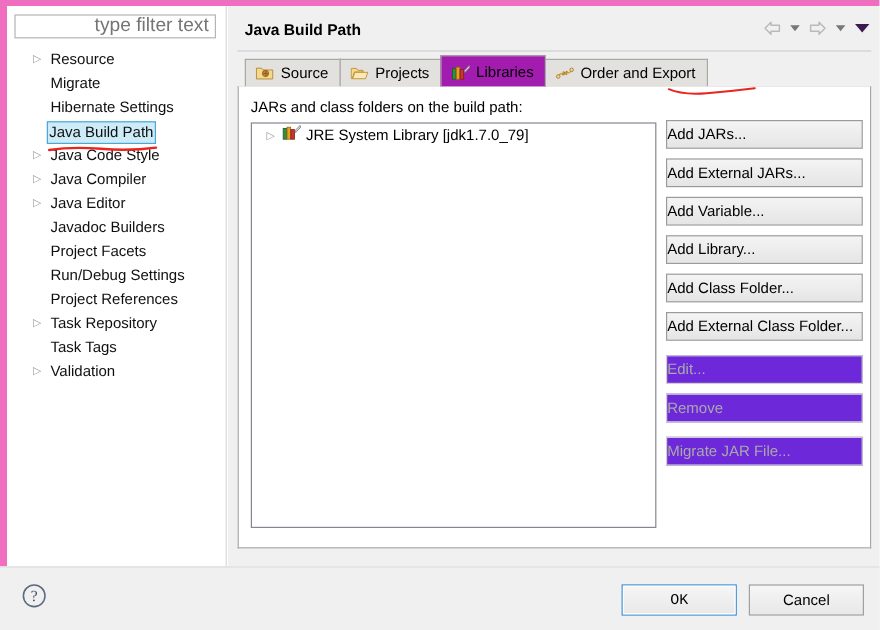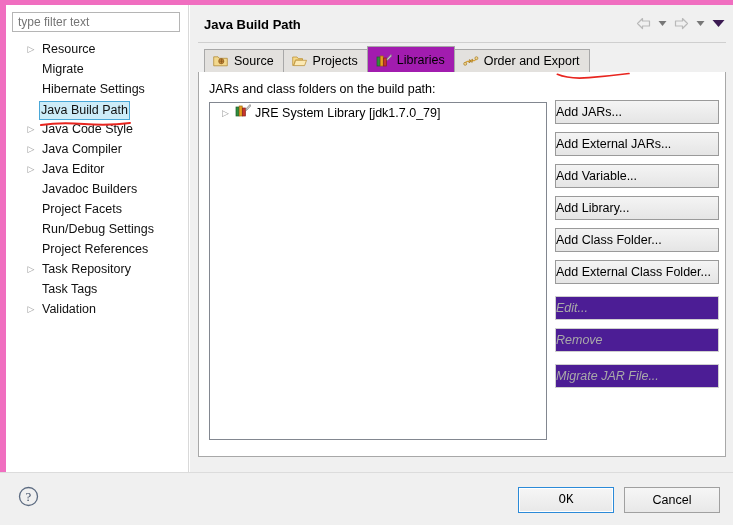--- a/index.html
+++ b/index.html
@@ -39,25 +39,26 @@
     border-right: 1px solid #d9d9d9;
     box-sizing: border-box;
   }
   .filter-input {
     position: absolute; left: 6px; top: 7px;
     width: 168px; height: 20px;
     box-sizing: border-box;
     border: 1px solid #b5b5b5;
     background: #ffffff;
     color: #8a8a8a;
-    font-size: 12px;
+    font-size: 16px;
     padding: 2px 5px;
     line-height: 16px;
     font-family: "Liberation Sans", sans-serif;
     outline: none;
+    text-align: right;
   }
   .tree {
     position: absolute; left: 0; top: 34px; width: 183px;
   }
   .tree-item {
     position: relative;
     height: 20px;
     line-height: 20px;
     padding-left: 18px;
     font-size: 12.5px;
@@ -198,23 +199,22 @@
     font-family: "Liberation Sans", sans-serif;
     font-size: 12.5px;
     color: #000;
     text-align: left;
     line-height: 22px;
     white-space: nowrap;
     overflow: hidden;
   }
   .btn.disabled {
     color: #a9a9a9;
-    background: #4c1d95;
+    background: #6d28d9;
     border-color: #cfcfcf;
-    font-style: italic;
   }
   .btn.gap-top { margin-top: 12px; }
 
   
   .bottombar {
     position: absolute; left: 0; top: 472px;
     width: 733px; height: 53px;
     background: #f0f0f0;
     border-top: 1px solid #dcdcdc;
   }

